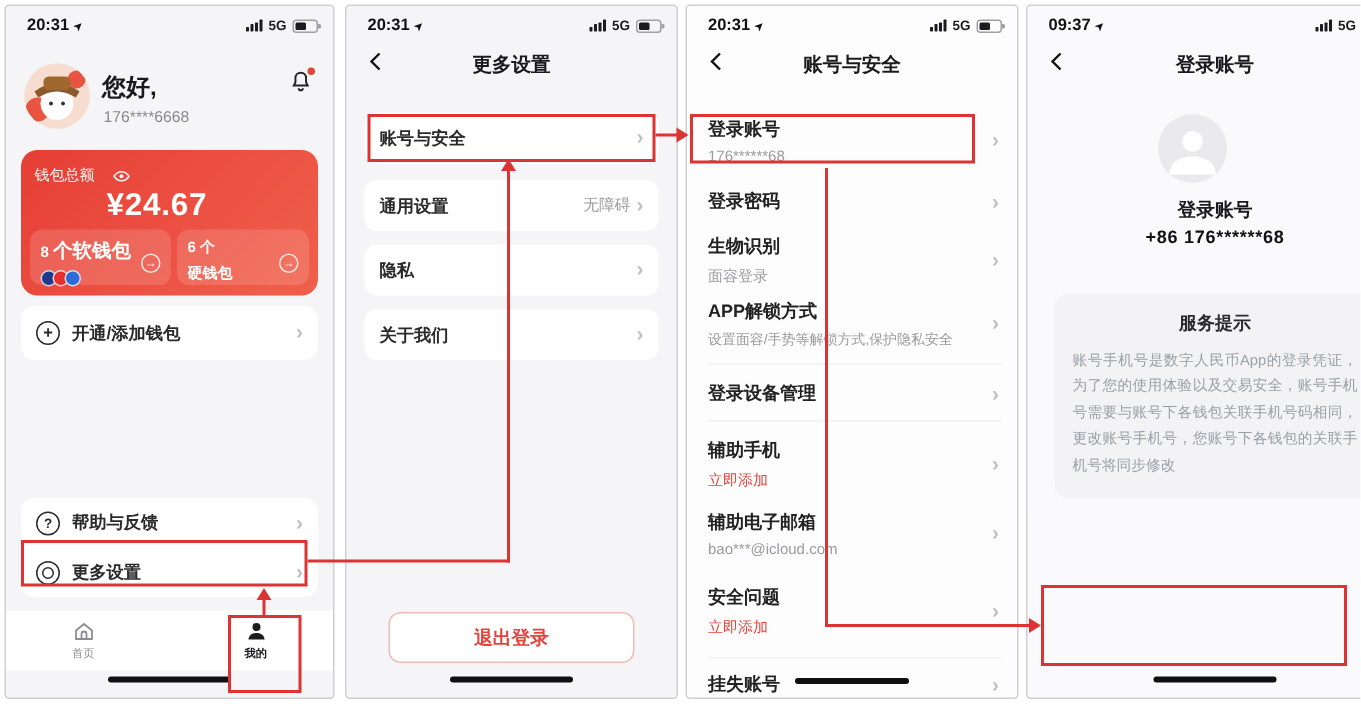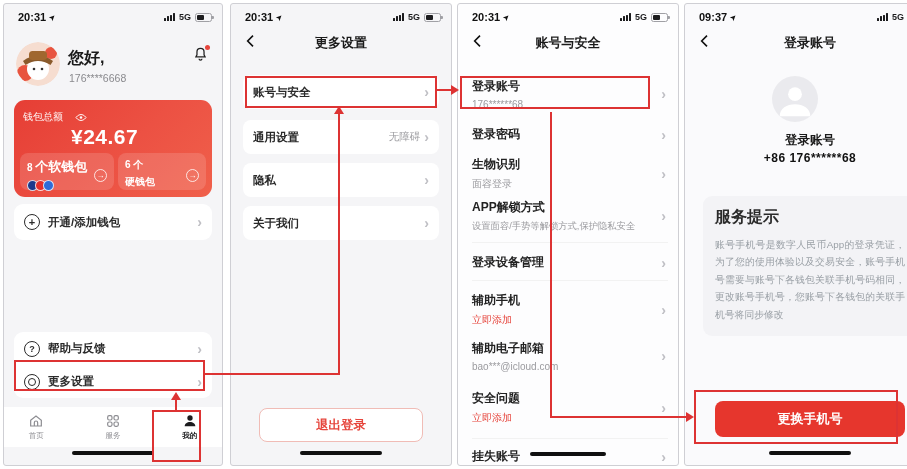--- a/index.html
+++ b/index.html
@@ -89,21 +89,21 @@
   .p3row .rt { font-size:12px; font-weight:bold; color:#222; }
   .p3row .rs { font-size:10px; color:#9b9b9f; margin-top:4px; }
   .p3row .rs.red { color:#e6453c; }
   .p3row .chev { position:absolute; right:0; top:50%; transform:translateY(-50%); }
 
   
   .p4avatar { position:absolute; left:87px; top:72px; width:46px; height:46px; border-radius:50%; background:#eaeaee; overflow:hidden; }
   .p4-phone-label { position:absolute; left:0; right:0; top:128px; text-align:center; font-size:12.5px; font-weight:bold; color:#1a1a1a; }
   .p4-phone-num { position:absolute; left:0; right:0; top:147px; text-align:center; font-size:12px; font-weight:bold; color:#111; letter-spacing:0.5px; }
   .notice { position:absolute; left:18px; right:18px; top:192px; background:#f3f3f6; border-radius:9px; padding:11px 12px 13px; }
-  .notice .nt { font-size:16px; font-weight:bold; color:#2a2a2a; }
+  .notice .nt { font-size:12px; font-weight:bold; color:#2a2a2a;text-align:center; }
   .notice .nb { margin-top:8px; font-size:9.8px; line-height:1.78; color:#9aa0a6; text-align:justify; }
   .change-btn { position:absolute; left:30px; right:30px; top:397px; height:36px; background:#e6362d; border-radius:8px;
                 display:flex; align-items:center; justify-content:center; font-size:13px; font-weight:bold; color:#fff; cursor:pointer; }
 
   
   .ann { position:absolute; z-index:50; pointer-events:none; }
   .ann-box { border:2px solid #dd3333; }
   .ann-line-h { background:#dd3333; height:2px; }
   .ann-line-v { background:#dd3333; width:2px; }
   .elbow-rb { border-right:2px solid #dd3333; border-bottom:2px solid #dd3333; }
@@ -206,29 +206,20 @@
     </div>
 
     <div class="tabbar">
       <div class="tab">
         <svg width="16" height="16" viewBox="0 0 24 24" fill="none" stroke="#8d8d92" stroke-width="1.8">
             <path d="M4 11 L12 4.5 L20 11 V19.5 H4 Z"></path>
             <path d="M9.5 19.5 V14.5 a2.5 2.5 0 0 1 5 0 v5"></path>
           </svg>
         <span class="tlbl">首页</span>
       </div>
-      <div class="tab">
-        <svg width="16" height="16" viewBox="0 0 24 24" fill="none" stroke="#8d8d92" stroke-width="1.8">
-            <rect x="4" y="4" width="6.5" height="6.5" rx="2.2"></rect>
-            <rect x="13.5" y="4" width="6.5" height="6.5" rx="2.2"></rect>
-            <rect x="4" y="13.5" width="6.5" height="6.5" rx="2.2"></rect>
-            <rect x="13.5" y="13.5" width="6.5" height="6.5" rx="2.2"></rect>
-          </svg>
-        <span class="tlbl">服务</span>
-      </div>
       <div class="tab active">
         <svg width="16" height="16" viewBox="0 0 24 24" fill="#1c1c1e">
             <circle cx="12" cy="7.5" r="4"></circle>
             <path d="M4 20c0-4 3.6-6.5 8-6.5s8 2.5 8 6.5z"></path>
           </svg>
         <span class="tlbl">我的</span>
       </div>
     </div>
     <div class="homebar"></div>
   </div>
@@ -396,21 +387,20 @@
         </svg>
     </div>
     <div class="p4-phone-label">登录账号</div>
     <div class="p4-phone-num">+86 176******68</div>
 
     <div class="notice">
       <div class="nt">服务提示</div>
       <div class="nb">账号手机号是数字人民币App的登录凭证，为了您的使用体验以及交易安全，账号手机号需要与账号下各钱包关联手机号码相同，更改账号手机号，您账号下各钱包的关联手机号将同步修改</div>
     </div>
 
-    <div class="change-btn">更换手机号</div>
     <div class="homebar"></div>
   </div>
 
   <div class="ann ann-box" style="left:14px; top:360px; width:191px; height:31px;"></div>
   <div class="ann ann-box" style="left:152px; top:410px; width:49px; height:52px;"></div>
   <div class="ann ann-line-v" style="left:175px; top:399px; height:12px;"></div>
   <div class="ann tri-up" style="left:171px; top:392px;"></div>
 
   <div class="ann elbow-rb" style="left:205px; top:114px; width:135px; height:261px;"></div>
   <div class="ann tri-up" style="left:334px; top:106px;"></div>

